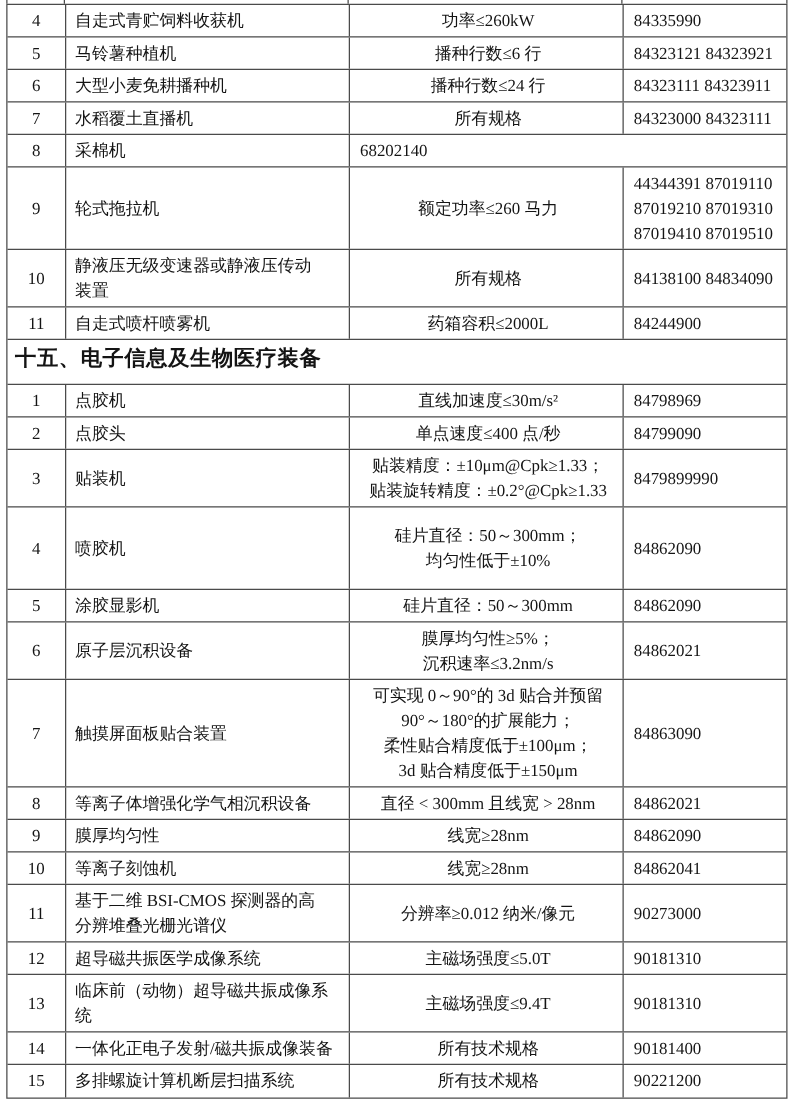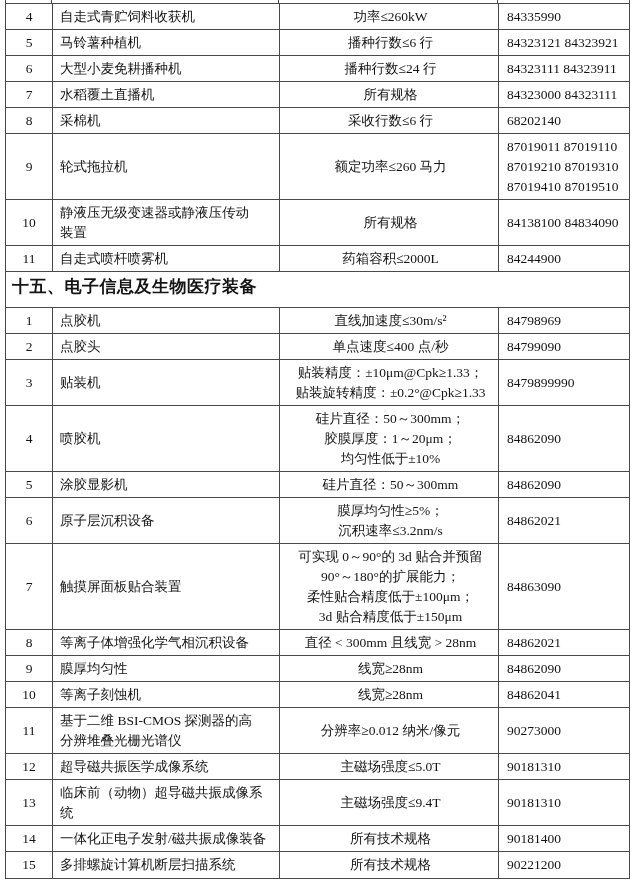--- a/index.html
+++ b/index.html
@@ -129,37 +129,34 @@
         </div>
         <div class="cell c-code">
           <div class="line">84323000 84323111</div>
         </div>
       </div>
       <div class="row" style="min-height: 26px;">
         <div class="cell c-no">8</div>
         <div class="cell c-name">
           <div class="line">采棉机</div>
         </div>
-        <div class="cell c-spec">
-          <div class="line">采收行数≤6 行</div>
-        </div>
         <div class="cell c-code">
           <div class="line">68202140</div>
         </div>
       </div>
       <div class="row" style="min-height: 66px;">
         <div class="cell c-no">9</div>
         <div class="cell c-name">
           <div class="line">轮式拖拉机</div>
         </div>
         <div class="cell c-spec">
           <div class="line">额定功率≤260 马力</div>
         </div>
         <div class="cell c-code">
-          <div class="line">87019011 87019110</div>
+          <div class="line">44344391 87019110</div>
           <div class="line">87019210 87019310</div>
           <div class="line">87019410 87019510</div>
         </div>
       </div>
       <div class="row" style="min-height: 46px;">
         <div class="cell c-no">10</div>
         <div class="cell c-name">
           <div class="line">静液压无级变速器或静液压传动</div>
           <div class="line">装置</div>
         </div>
@@ -222,21 +219,20 @@
           <div class="line">8479899990</div>
         </div>
       </div>
       <div class="row" style="min-height: 66px;">
         <div class="cell c-no">4</div>
         <div class="cell c-name">
           <div class="line">喷胶机</div>
         </div>
         <div class="cell c-spec">
           <div class="line">硅片直径：50～300mm；</div>
-          <div class="line">胶膜厚度：1～20μm；</div>
           <div class="line">均匀性低于±10%</div>
         </div>
         <div class="cell c-code">
           <div class="line">84862090</div>
         </div>
       </div>
       <div class="row" style="min-height: 26px;">
         <div class="cell c-no">5</div>
         <div class="cell c-name">
           <div class="line">涂胶显影机</div>

